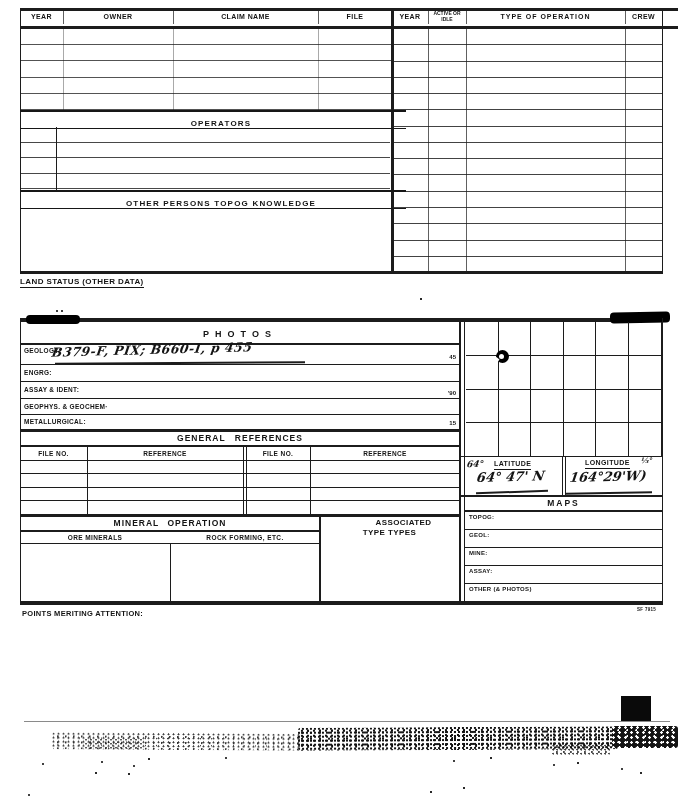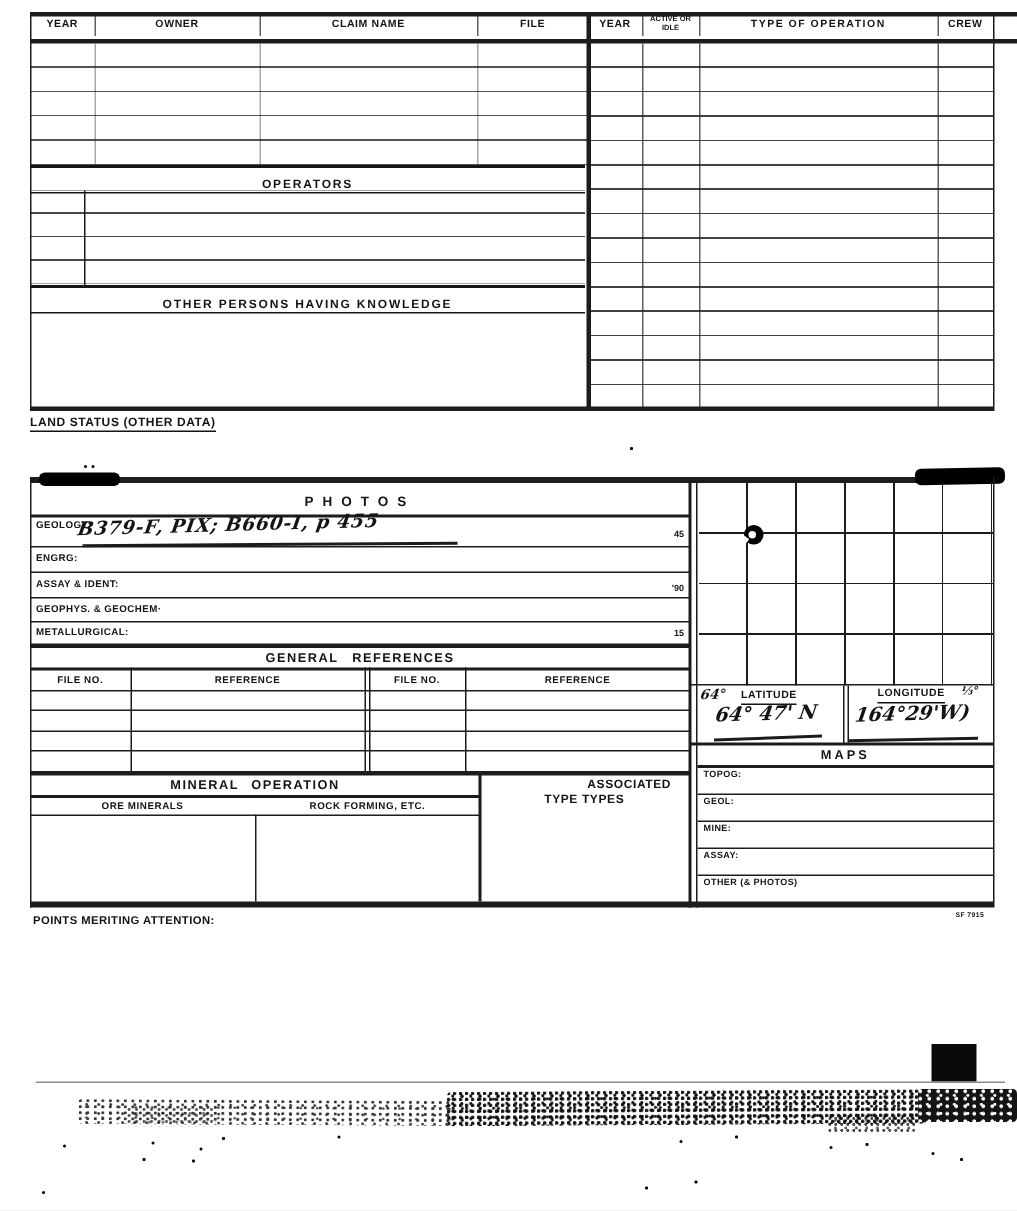--- a/index.html
+++ b/index.html
@@ -14,21 +14,21 @@
        text-align:center;line-height:8px;}
   .left{text-align:left;}
   
   .rows-r{position:absolute;left:392px;top:29px;width:270px;height:244px;
       background:repeating-linear-gradient(to bottom,transparent 0 15.3px,rgba(25,25,25,.82) 15.3px 16.27px);}
   .rows-l{position:absolute;left:20px;top:29px;width:372px;height:81px;
       background:repeating-linear-gradient(to bottom,transparent 0 15.2px,rgba(25,25,25,.75) 15.2px 16.2px);}
   .rows-op{position:absolute;left:20px;top:127px;width:370px;height:62px;
       background:repeating-linear-gradient(to bottom,transparent 0 14.6px,rgba(25,25,25,.8) 14.6px 15.6px);}
   .band{position:absolute;left:20px;width:370px;height:16px;border-top:2px solid #161616;
-        border-bottom:1.5px solid #161616;text-align:center;}
+        border-bottom:1.5px solid #161616;text-align:center;padding-left:16px;}
   .band .t{font-weight:bold;font-size:8px;letter-spacing:1.2px;line-height:15px;}
   
   .rep-lbl{position:absolute;font-weight:bold;font-size:6.5px;letter-spacing:.3px;white-space:nowrap;}
   .ref-num{position:absolute;font-weight:bold;font-size:6px;width:28px;text-align:right;}
   .hand{position:absolute;font-family:"DejaVu Serif",serif;font-style:italic;font-weight:700;
         white-space:nowrap;transform:rotate(-1.6deg) skewX(-10deg);}
   .grid{position:absolute;left:466px;top:322px;width:196px;height:135px;
      background:
        repeating-linear-gradient(to right,transparent 0 31.6px,#1c1c1c 31.6px 32.6px),
        repeating-linear-gradient(to bottom,transparent 0 32.75px,#1c1c1c 32.75px 33.75px);}
@@ -103,21 +103,21 @@
     <div class="vl faint" style="left:173px;top:29px;height:81px;"></div>
     <div class="vl faint" style="left:318px;top:29px;height:81px;"></div>
 
     <div class="band" style="top:110px;">
       <span class="t">OPERATORS</span>
     </div>
     <div class="rows-op"></div>
     <div class="vl" style="left:56px;top:127px;height:63px;"></div>
 
     <div class="band" style="top:190px;">
-      <span class="t">OTHER PERSONS HAVING KNOWLEDGE</span>
+      <span class="t">OTHER PERSONS TOPOG KNOWLEDGE</span>
     </div>
 
     <div class="hl" style="left:20px;top:271px;width:642px;height:3px;"></div>
     <span class="lbl left underl" style="left:20px;top:278px;font-size:8px;">LAND STATUS (OTHER DATA)</span>
   </div>
 
   <div class="dot" style="left:56px;top:310px;width:2px;height:2px;"></div>
   <div class="dot" style="left:61px;top:310px;width:2px;height:2px;"></div>
   <div class="dot" style="left:420px;top:298px;width:1.5px;height:1.5px;"></div>
 
@@ -167,21 +167,21 @@
     <div class="vl" style="left:87px;top:445px;height:69px;"></div>
     <div class="vl" style="left:243px;top:445px;height:69px;"></div>
     <div class="vl" style="left:246px;top:445px;height:69px;"></div>
     <div class="vl" style="left:310px;top:445px;height:69px;"></div>
 
     <span class="lbl" style="left:20px;top:519px;width:300px;font-size:8.5px;letter-spacing:1px;word-spacing:5px;">MINERAL OPERATION</span>
     <div class="hl" style="left:20px;top:530px;width:300px;height:1.5px;"></div>
     <span class="lbl" style="left:20px;top:534px;width:150px;font-size:6.5px;">ORE MINERALS</span>
     <span class="lbl" style="left:170px;top:534px;width:150px;font-size:6.5px;">ROCK FORMING, ETC.</span>
     <div class="hl" style="left:20px;top:543px;width:300px;"></div>
-    <span class="lbl" style="left:320px;top:519px;width:167px;font-size:8px;padding-left:16px;">ASSOCIATED</span>
+    <span class="lbl" style="left:320px;top:519px;width:167px;font-size:8px;">ASSOCIATED</span>
     <span class="lbl" style="left:320px;top:529px;width:139px;font-size:8px;">TYPE TYPES</span>
     <div class="vl" style="left:170px;top:543px;height:58px;"></div>
     <div class="vl" style="left:319px;top:514px;height:87px;width:2px;"></div>
     <div class="hl" style="left:20px;top:601px;width:642px;height:3.5px;"></div>
   </div>
 
   <div>
     <div class="grid"></div>
     <div class="hl" style="left:460px;top:456px;width:202px;"></div>
     <div class="marker"></div>

